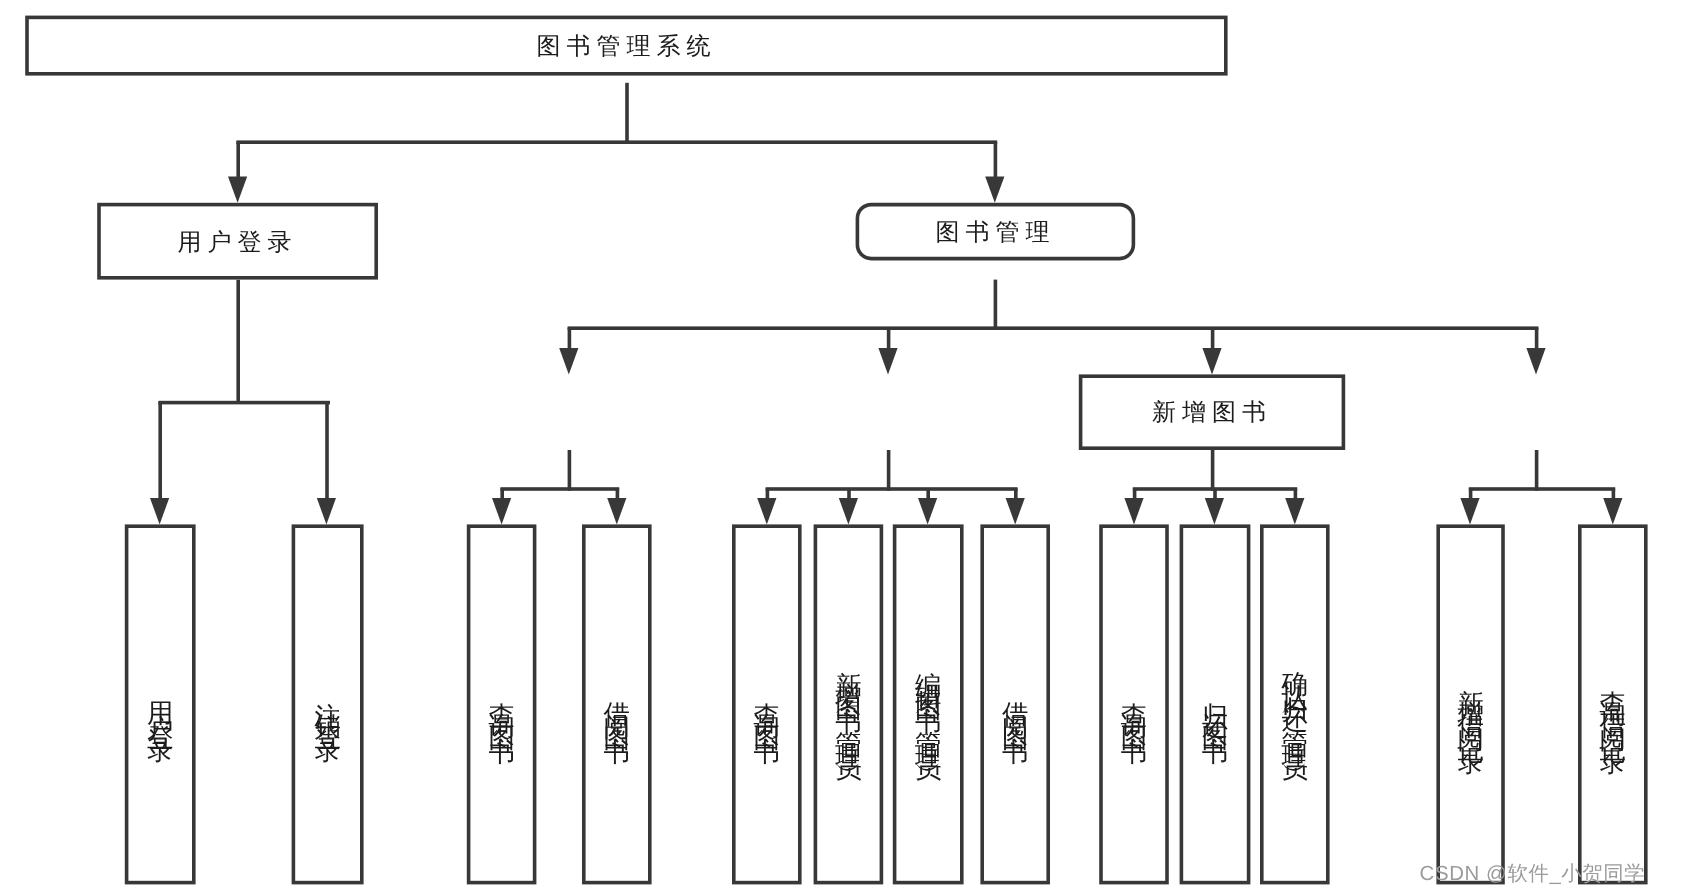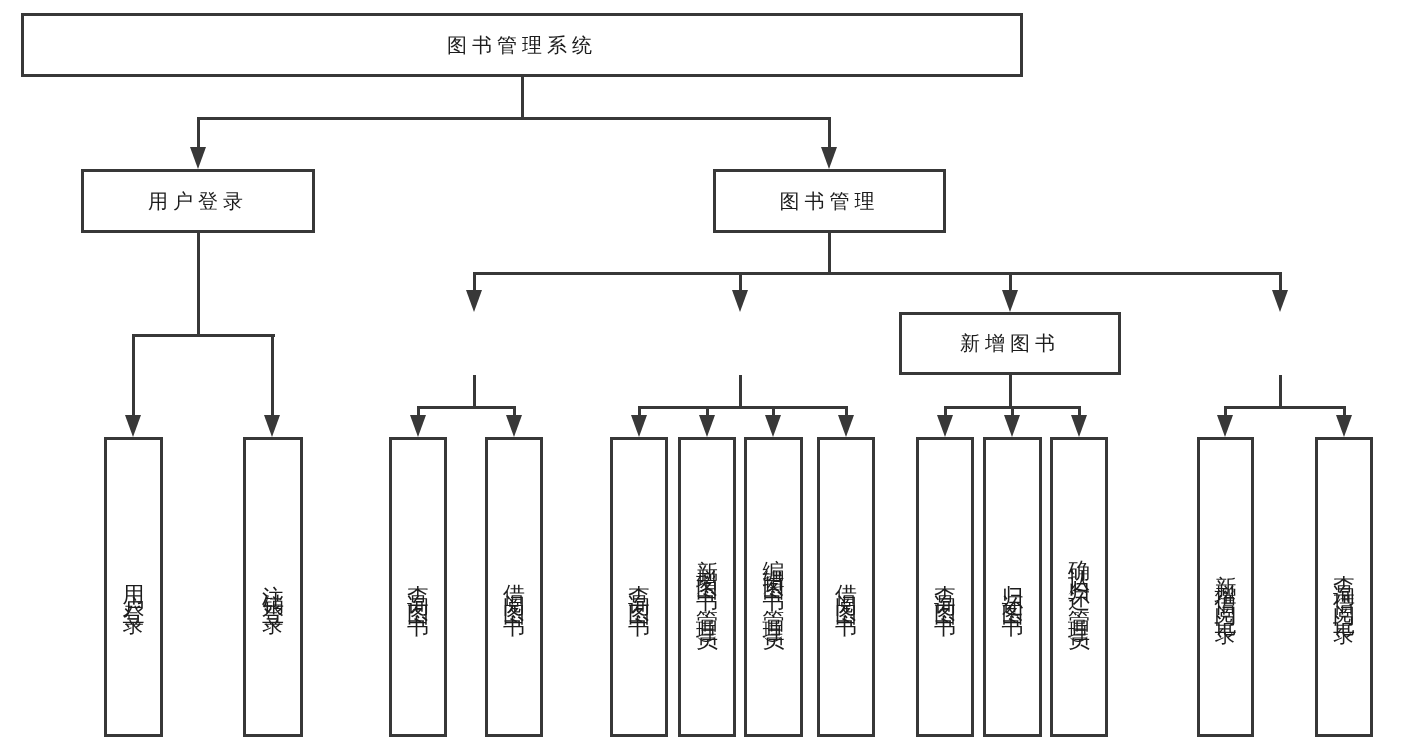--- a/index.html
+++ b/index.html
@@ -38,31 +38,31 @@
   .watermark {
     position:absolute; left:1183px; top:716px; z-index:5;
     font-size:17px; color:#9b9b9b; letter-spacing:0.5px; white-space:nowrap;
   }
 </style>
 </head>
 <body>
 
 <div id="canvas">
 
-  <div class="box" style="left:21px; top:13px; width:1002px; height:64px;">图书管理系统</div>
+  <div class="box" style="left:21px; top:13px; width:1002px; height:50px;">图书管理系统</div>
 
   <div class="ln v" style="left:521px; top:69px; height:49px;"></div>
   <div class="ln h" style="left:197px; top:117px; width:634px;"></div>
   <div class="ln v" style="left:197px; top:118px; height:31px;"></div>
   <div class="arr" style="left:190px; top:147px;"></div>
   <div class="ln v" style="left:828px; top:118px; height:31px;"></div>
   <div class="arr" style="left:821px; top:147px;"></div>
 
   <div class="box" style="left:81px; top:169px; width:234px; height:64px;">用户登录</div>
-  <div class="box" style="left:713px; top:169px; width:233px; height:64px;">图书管理</div>
+  <div class="box" style="left:713px; top:169px; width:233px; height:48px;border-radius:13px;">图书管理</div>
 
   <div class="ln v" style="left:197px; top:233px; height:102px;"></div>
   <div class="ln h" style="left:132px; top:334px; width:143px;"></div>
   <div class="ln v" style="left:132px; top:335px; height:82px;"></div>
   <div class="arr" style="left:125px; top:415px;"></div>
   <div class="ln v" style="left:271px; top:335px; height:82px;"></div>
   <div class="arr" style="left:264px; top:415px;"></div>
 
   <div class="ln v" style="left:828px; top:233px; height:40px;"></div>
   <div class="ln h" style="left:473px; top:272px; width:809px;"></div>
@@ -148,14 +148,15 @@
     <span>确认归还（管理员）</span>
   </div>
 
   <div class="vbox" style="left:1197px; top:437px; width:57px; height:300px;">
     <span>新增借阅记录</span>
   </div>
   <div class="vbox" style="left:1315px; top:437px; width:58px; height:300px;">
     <span>查询借阅记录</span>
   </div>
 
+  <div class="watermark">CSDN @软件_小贺同学</div>
 
 </div>
 
 </body></html>

